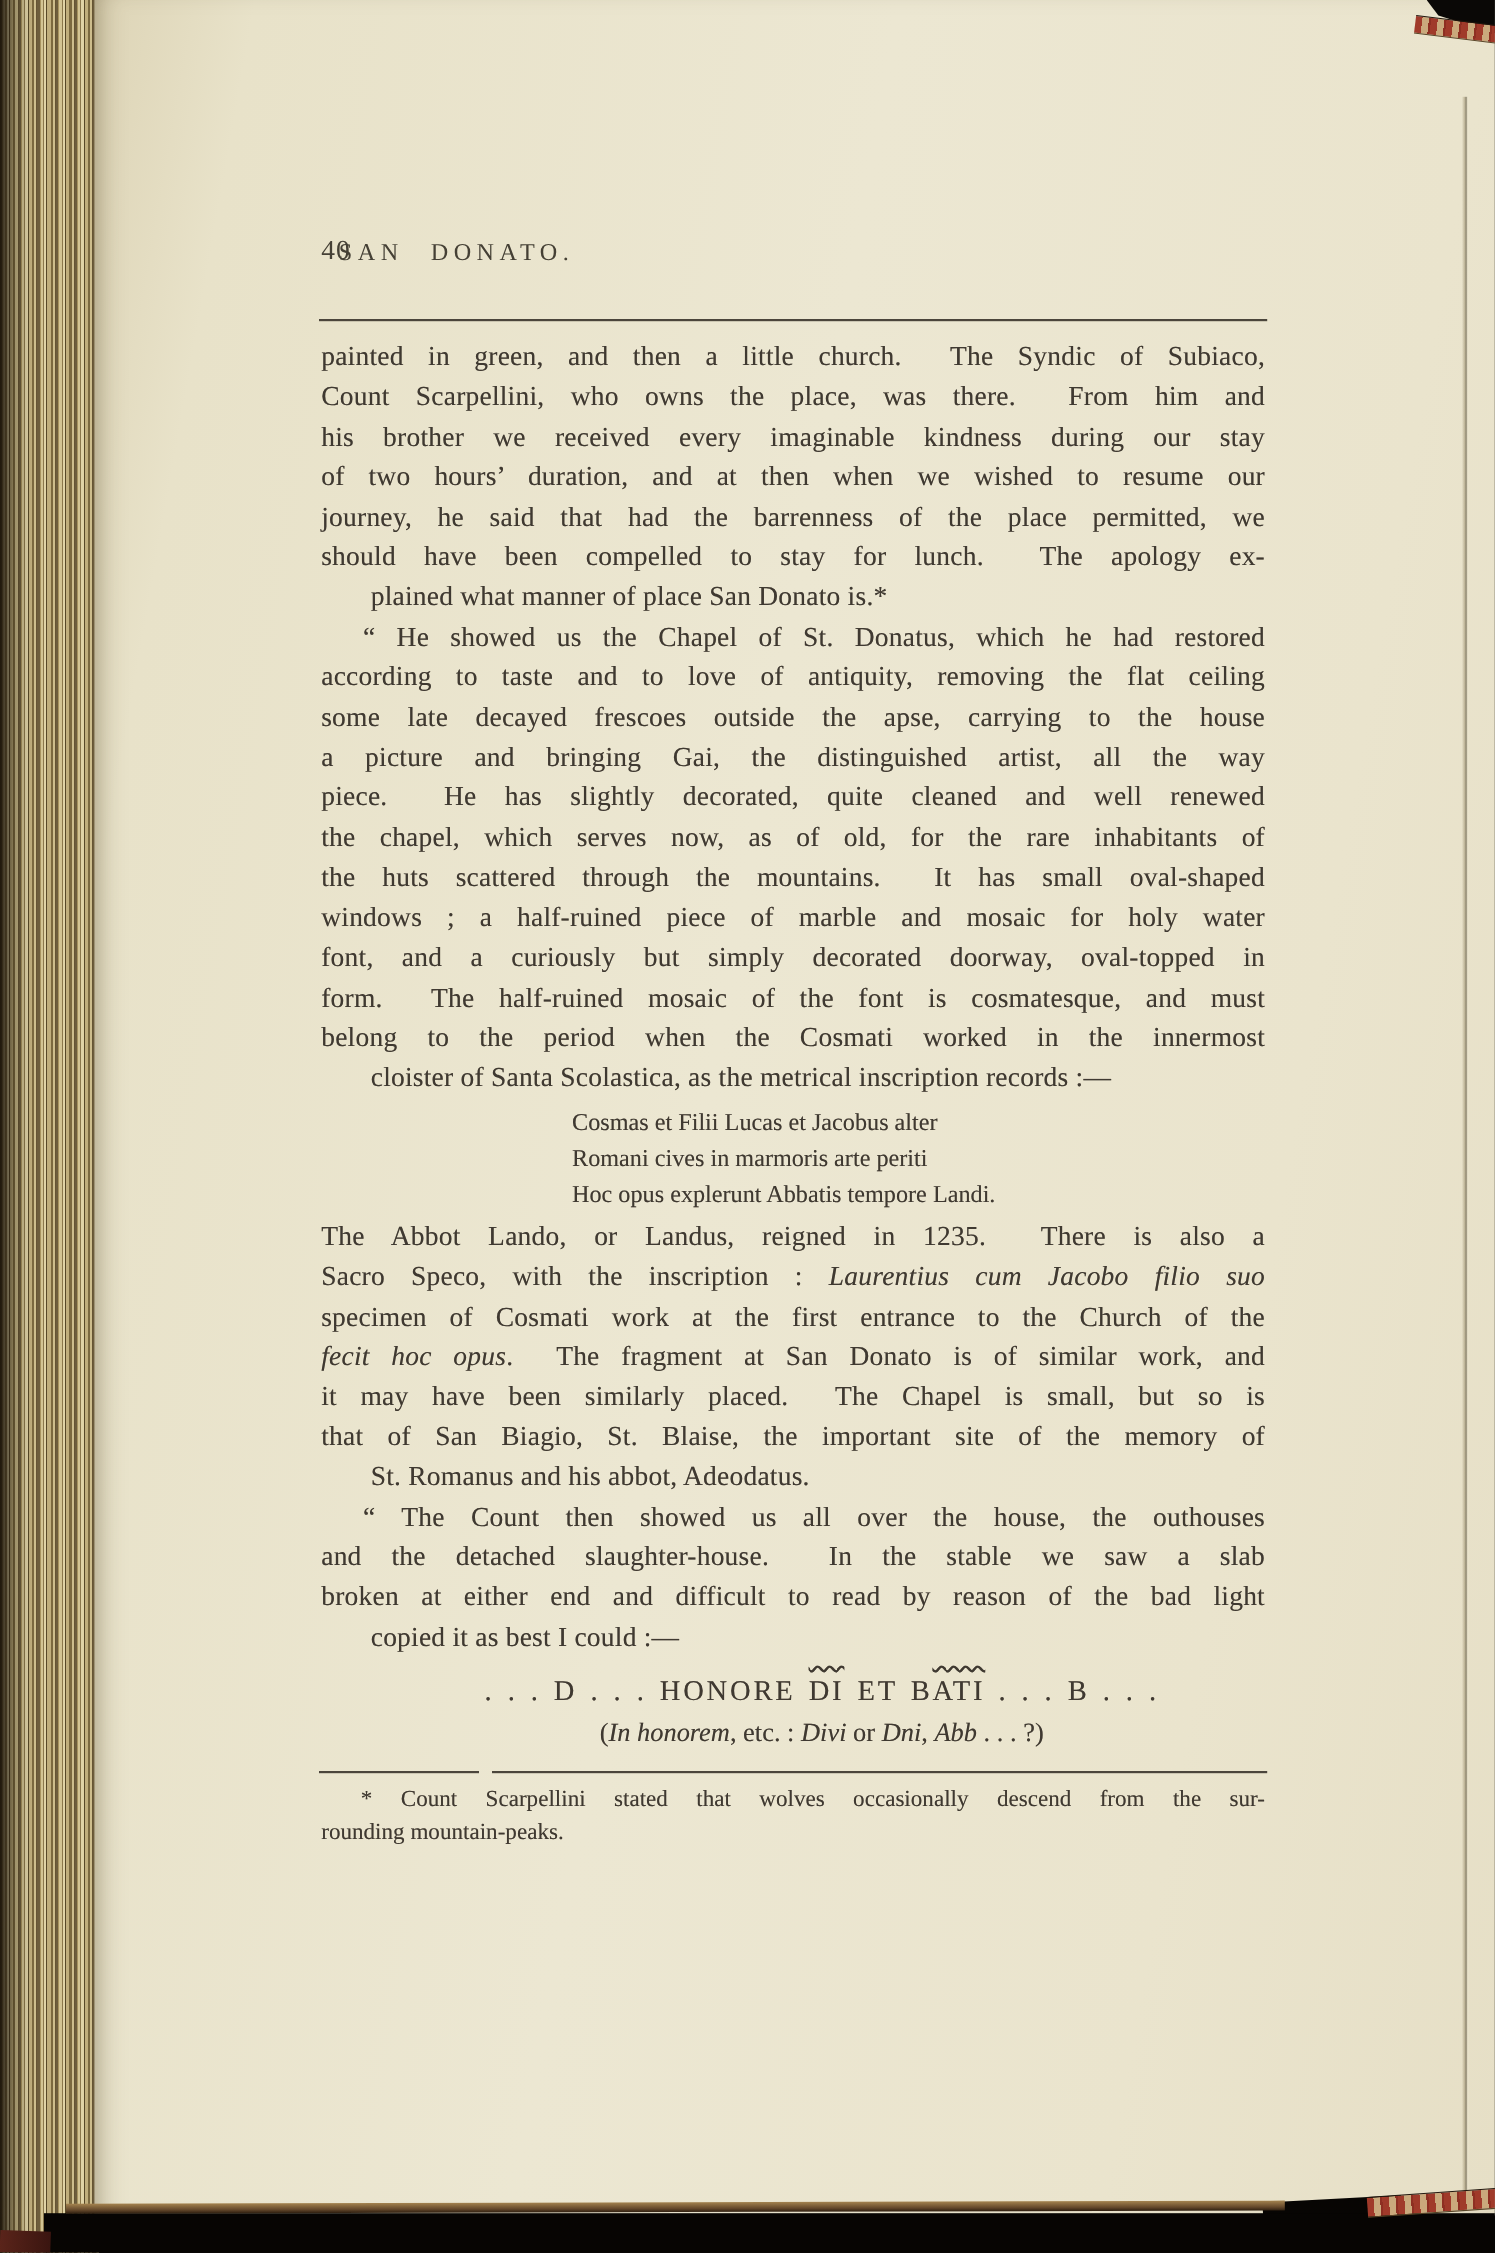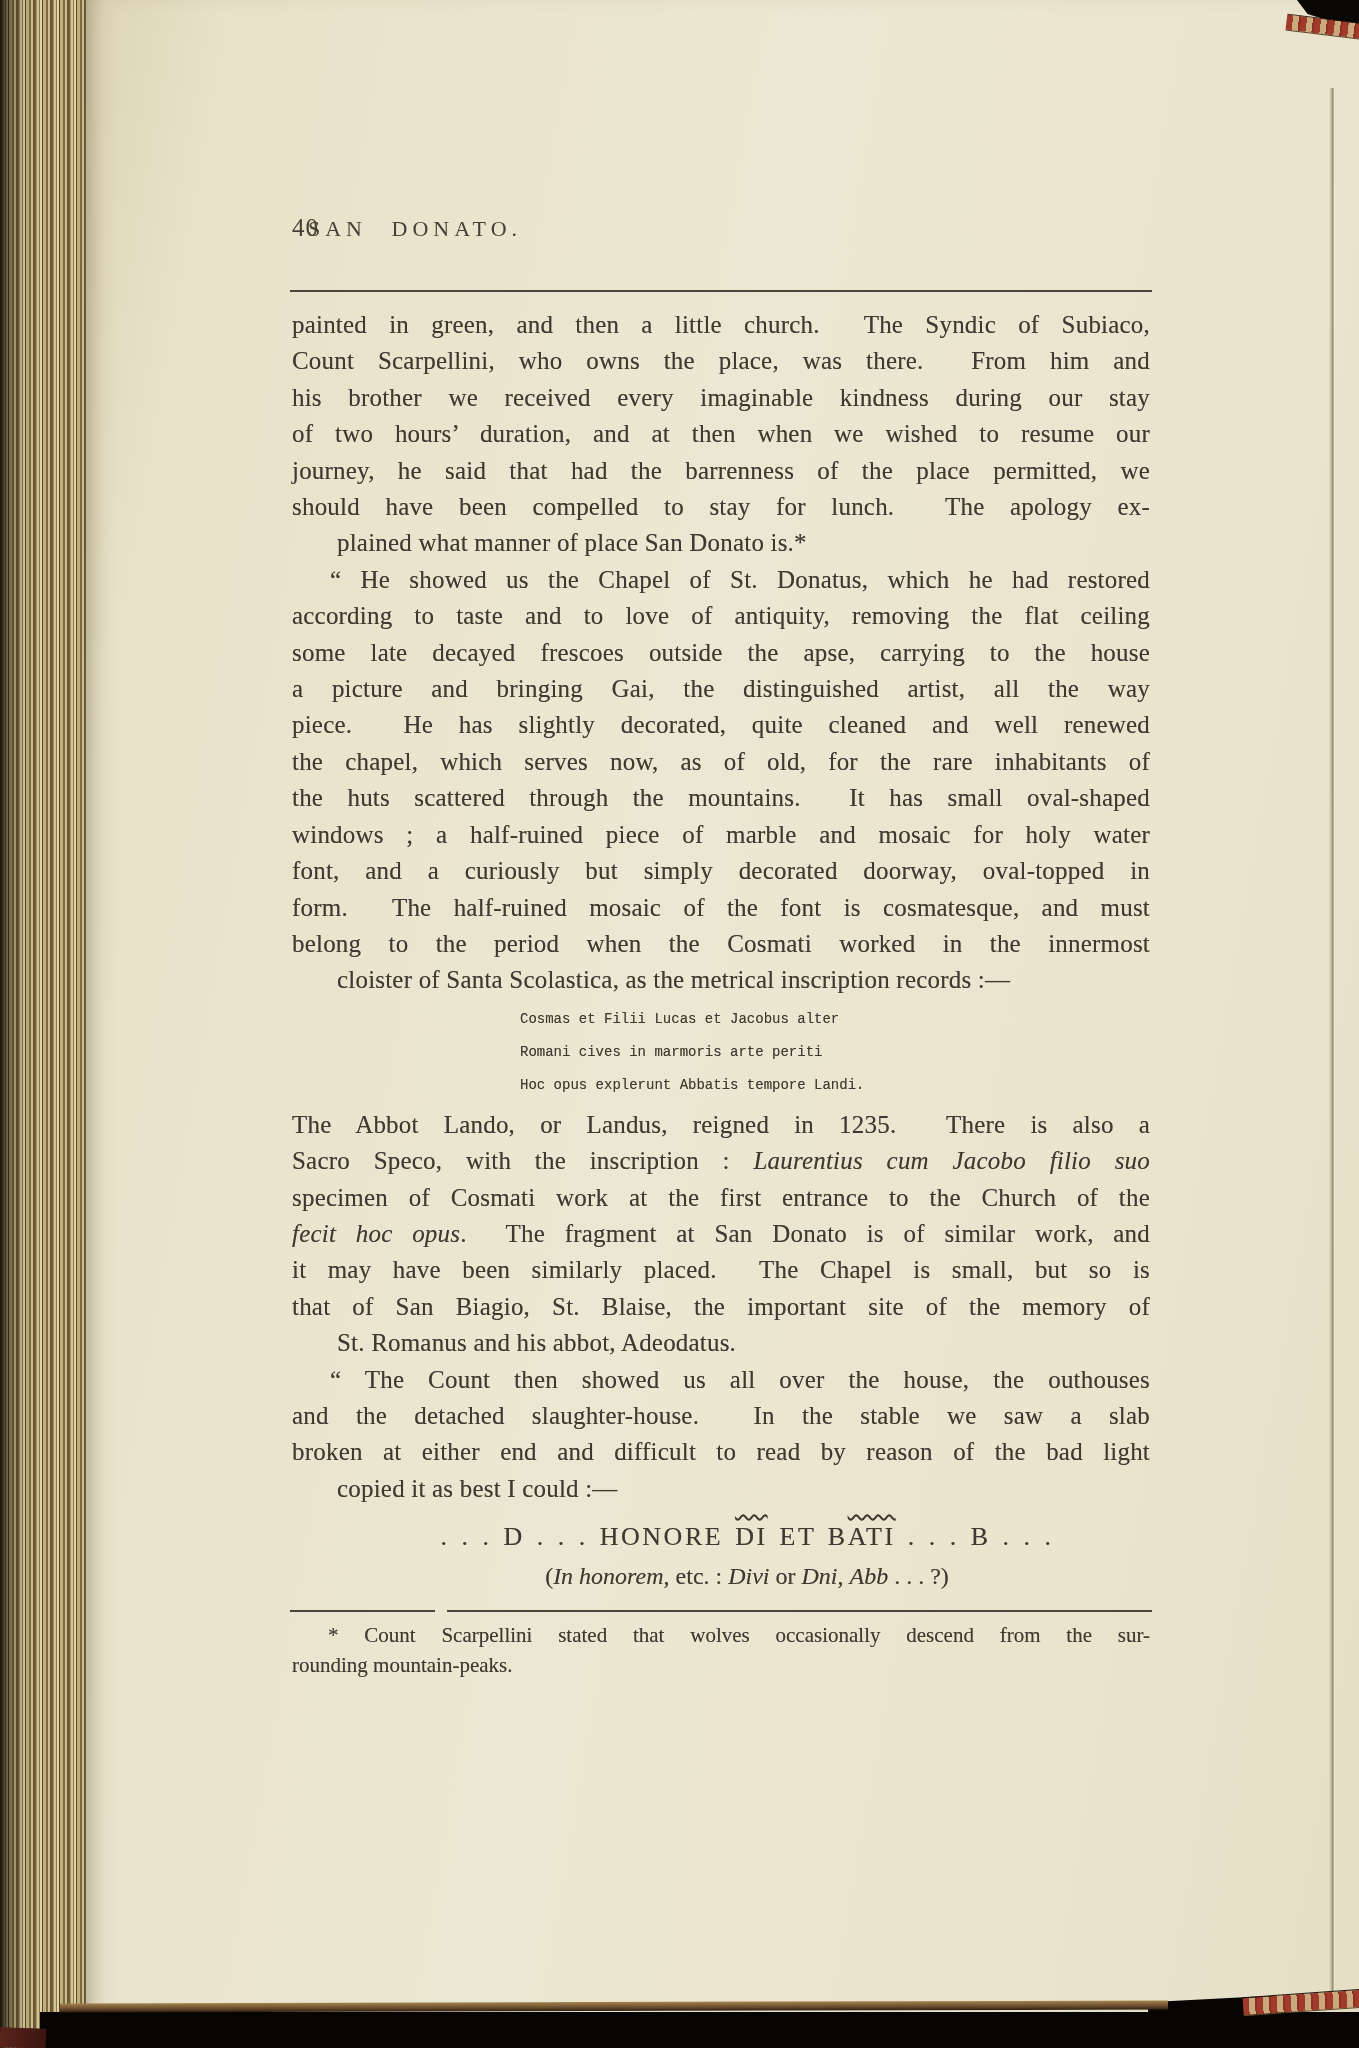--- a/index.html
+++ b/index.html
@@ -22,21 +22,21 @@
   .running-head{position:absolute;left:0;right:0;text-align:left;padding-left:16px;top:2px;
     font-size:22px;letter-spacing:5px;word-spacing:14px;color:#454035;}
   .head-rule{position:absolute;left:204px;top:290px;width:862px;height:2px;background:#4b453b;}
   
   .text-col{position:absolute;left:206px;top:307px;width:858px;color:#3f3931;
     text-shadow:0 0 .4px rgba(62,52,40,.45);}
   .bline{font-size:25px;line-height:36.4px;letter-spacing:.2px;white-space:pre-wrap;
     text-align:justify;text-align-last:justify;}
   .bline.last{text-align:justify;text-align-last:left;margin-left:45px;}
   .para.indent .bline:first-child{text-indent:38px;}
-  .vline{font-size:14px;line-height:33px;margin-left:228px;white-space:pre-wrap;font-family:Liberation Mono, monospace;}
+  .vline{font-size:22px;line-height:33px;margin-left:228px;white-space:pre-wrap;}
   .verse{margin:4px 0 5px 0;}
   .inscr{margin-top:10px;text-align:center;padding-left:52px;}
   .inscr .il1{font-size:26px;line-height:40px;letter-spacing:2.5px;word-spacing:3px;white-space:pre-wrap;}
   .inscr .il2{font-size:24px;line-height:38px;white-space:pre-wrap;}
   .tilde{text-decoration-line:overline;text-decoration-style:wavy;
          text-decoration-color:#3f3931;text-decoration-thickness:1.5px;}
   
   .foot-rule{width:862px;height:2px;margin:15px 0 9px -2px;
     background:linear-gradient(90deg,#4b453b 0 145px,rgba(0,0,0,0) 145px 157px,#4b453b 157px 100%);}
   .fline{font-size:21px;line-height:29.5px;white-space:pre-wrap;color:#3f3931;}

